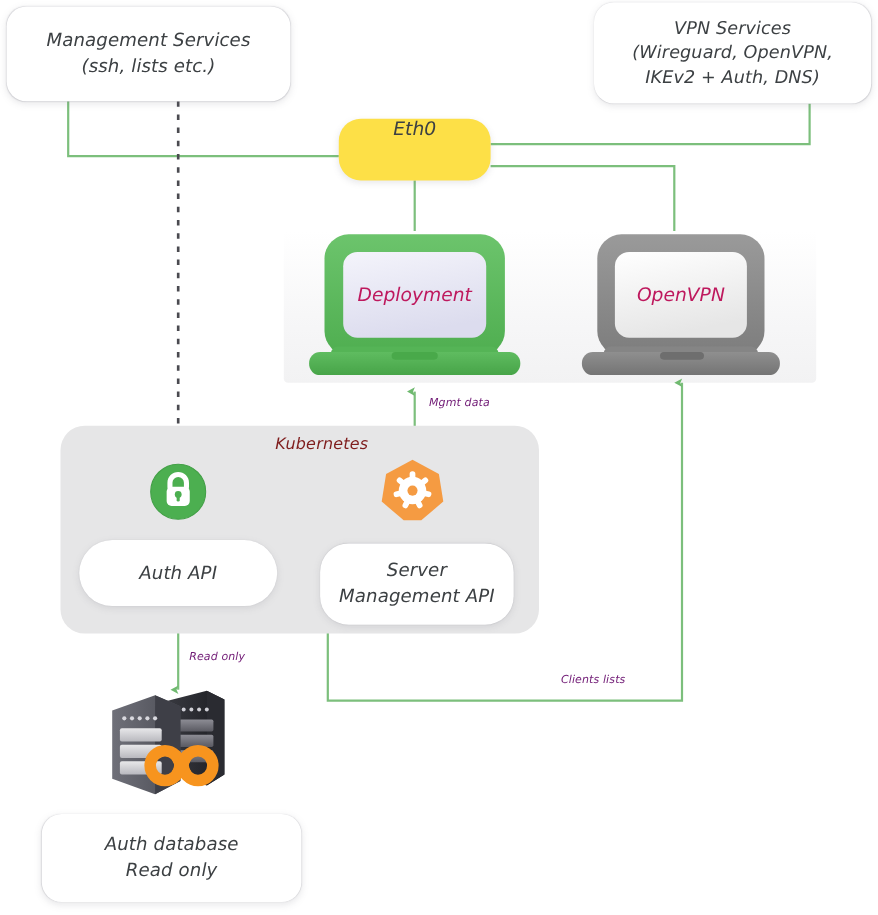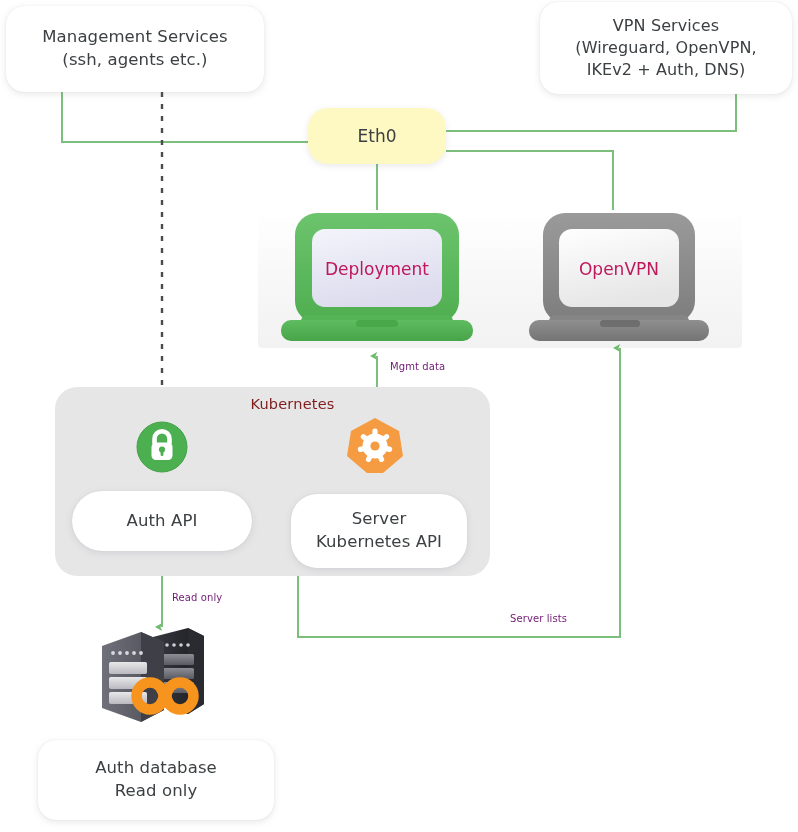--- a/index.html
+++ b/index.html
@@ -9,20 +9,21 @@
   }
   body {
     font-family: "DejaVu Sans", sans-serif;
   }
   #canvas {
     position: relative;
     width: 798px;
     height: 832px;
     background: #ffffff;
     overflow: hidden;
+    font-style: italic;
   }
   
   #wires {
     position: absolute;
     left: 0; top: 0;
     width: 798px;
     height: 832px;
   }
   
   .band {
@@ -56,24 +57,24 @@
   #card-vpn        { left: 540px; top: 2px;   width: 252px; height: 92px; font-size: 16px;}
   #card-auth-api   { left: 72px;  top: 491px; width: 180px; height: 60px; border-radius: 30px; }
   #card-srv-api    { left: 291px; top: 484px; width: 176px; height: 74px; border-radius: 26px; margin-top: 10px; }
   #card-authdb     { left: 38px;  top: 740px; width: 236px; height: 80px; }
 
   
   #node-eth0 {
     position: absolute;
     left: 308px; top: 108px;
     width: 138px; height: 56px;
-    background: #fef9c3;
+    background: #fde047;
     border-radius: 20px;
     display: flex;
-    align-items: center;
+    align-items: flex-start;
     justify-content: center;
     color: #3c4043;
     font-size: 17px;
     box-shadow: 0 2px 6px rgba(120,120,130,0.16);
   }
 
   
   #panel-k8s {
     position: absolute;
     left: 55px; top: 387px;
@@ -169,21 +170,21 @@
 
       <path d="M 298 558 L 298 637 L 620 637 L 620 348" marker-end="url(#arrow-up)"></path>
     </g>
 
     <path d="M 162 92 L 162 421" stroke="#4a4a50" stroke-width="2.4" fill="none" stroke-dasharray="5 7" stroke-linecap="butt"></path>
   </svg>
 
   <div class="card" id="card-mgmt">
     <div>
       <div>Management Services</div>
-      <div>(ssh, agents etc.)</div>
+      <div>(ssh, lists etc.)</div>
     </div>
   </div>
 
   <div class="card" id="card-vpn">
     <div>
       <div>VPN Services</div>
       <div>(Wireguard, OpenVPN,</div>
       <div>IKEv2 + Auth, DNS)</div>
     </div>
   </div>
@@ -288,21 +289,21 @@
     </svg>
   </div>
 
   <div class="card" id="card-auth-api">
     <span>Auth API</span>
   </div>
 
   <div class="card" id="card-srv-api">
     <div>
       <div>Server</div>
-      <div>Kubernetes API</div>
+      <div>Management API</div>
     </div>
   </div>
 
   <div id="icon-servers">
     <svg viewBox="0 0 120 108" width="120" height="108" xmlns="http://www.w3.org/2000/svg">
       <defs>
         <linearGradient id="towerLight" x1="0" y1="0" x2="1" y2="0">
           <stop offset="0%" stop-color="#6f7079"></stop>
           <stop offset="100%" stop-color="#4c4d55"></stop>
         </linearGradient>
@@ -372,15 +373,15 @@
 
   <div class="card" id="card-authdb">
     <div>
       <div>Auth database</div>
       <div>Read only</div>
     </div>
   </div>
 
   <div class="edge-label" id="lbl-mgmt-data">Mgmt data</div>
   <div class="edge-label" id="lbl-read-only">Read only</div>
-  <div class="edge-label" id="lbl-server-lists">Server lists</div>
+  <div class="edge-label" id="lbl-server-lists">Clients lists</div>
 
 </div>
 
 </body></html>

